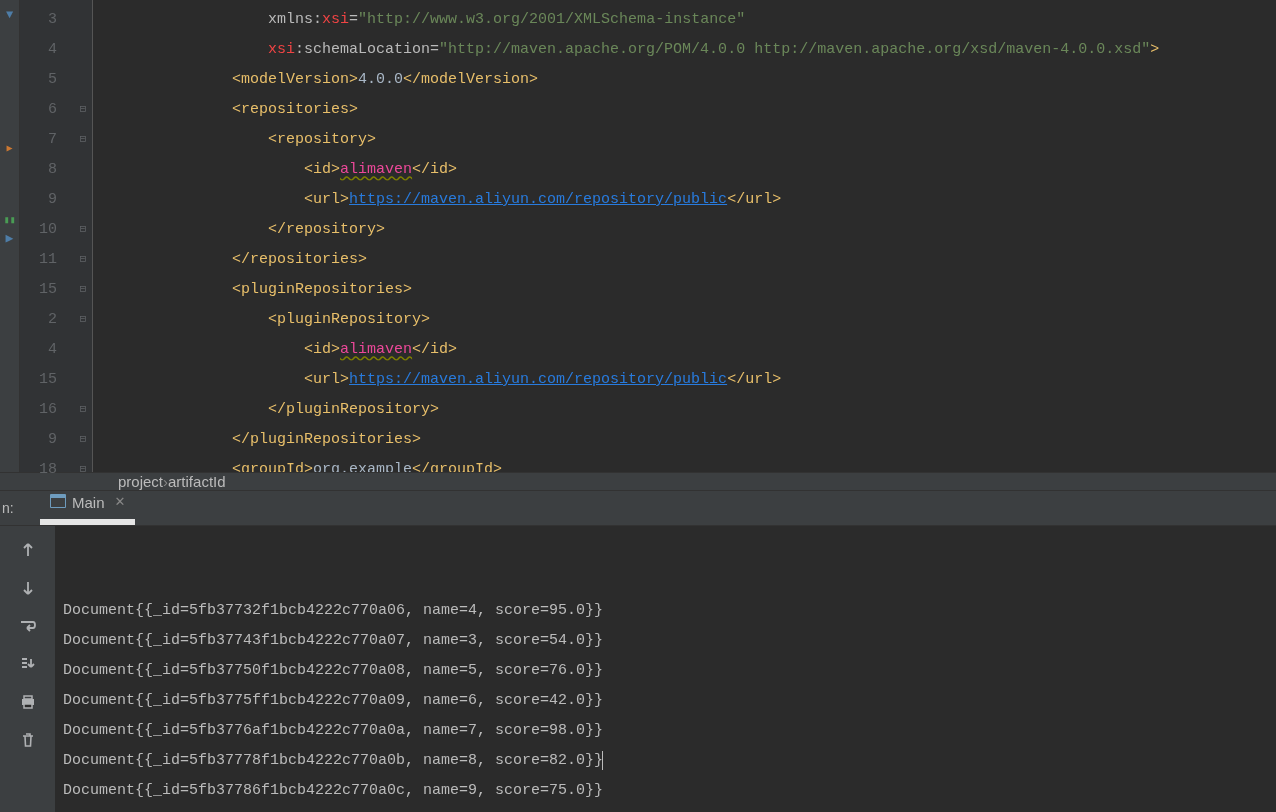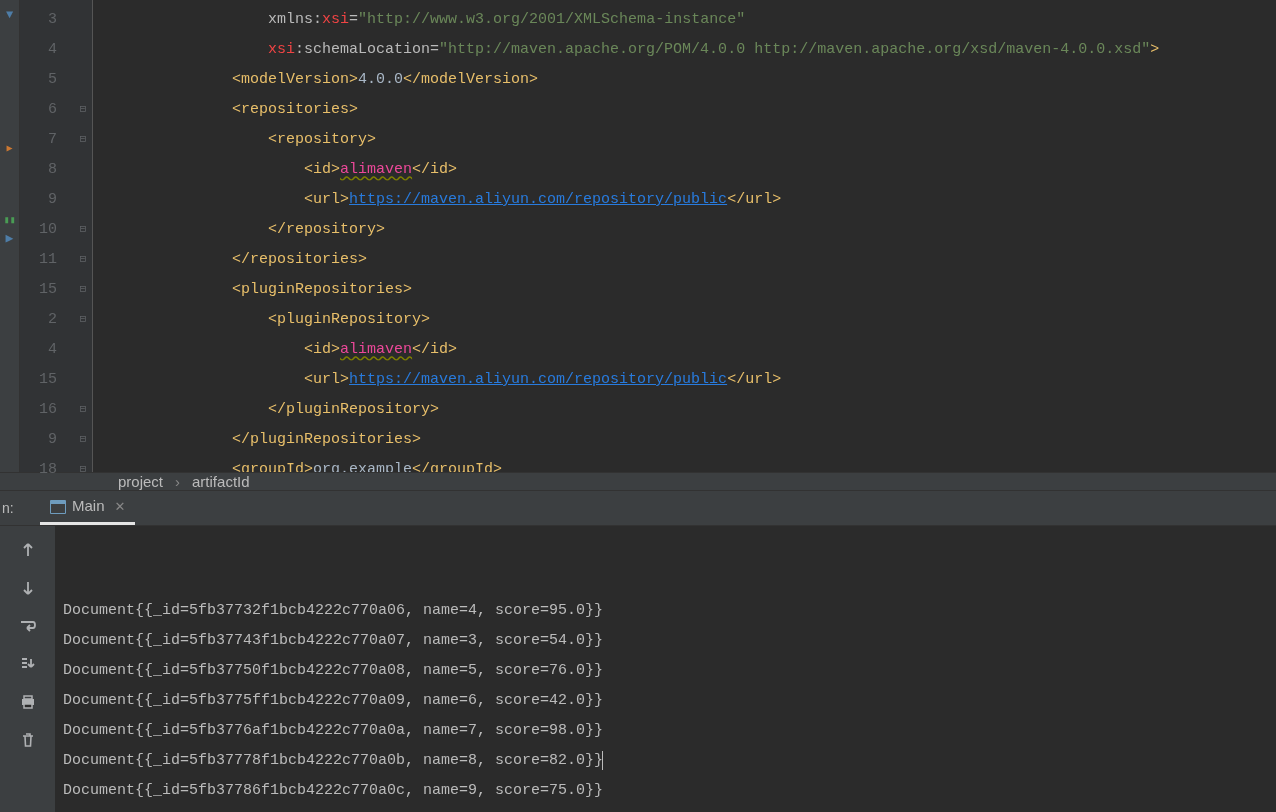--- a/index.html
+++ b/index.html
@@ -80,21 +80,20 @@
   .warn { color: #ec4899; text-decoration: underline wavy #808000; text-underline-offset: 2px;}
   .breadcrumb {
     height: 36px;
     background: #3c3f41;
     display: flex;
     align-items: center;
     padding-left: 118px;
     color: #bbbbbb;
     font-family: "Segoe UI", sans-serif;
     font-size: 15px;
-    gap: 12px;
     border-top: 1px solid #323232;
   }
   .breadcrumb .sep { color: #888; }
   .console-tabbar {
     height: 36px;
     background: #3c3f41;
     display: flex;
     align-items: flex-end;
     padding-left: 40px;
     border-top: 1px solid #323232;
@@ -104,24 +103,24 @@
     color: #bbbbbb;
     font-family: "Segoe UI", sans-serif;
     font-size: 14px;
     align-self: center;
     margin-right: 0;
     position: absolute;
     left: 2px;
   }
   .console-tab {
     display: flex;
-    align-items: flex-end;
+    align-items: flex-start;
     gap: 6px;
     padding: 6px 10px 8px 10px;
-    border-bottom: 3px solid #e5e5e5;
+    border-bottom: 6px solid #e5e5e5;
     color: #bbbbbb;
     font-family: "Segoe UI", sans-serif;
     font-size: 15px;
   }
   .tab-icon {
     width: 16px; height: 14px;
     border: 1px solid #6e9cbe;
     border-top: 4px solid #6e9cbe;
     border-radius: 1px;
   }

